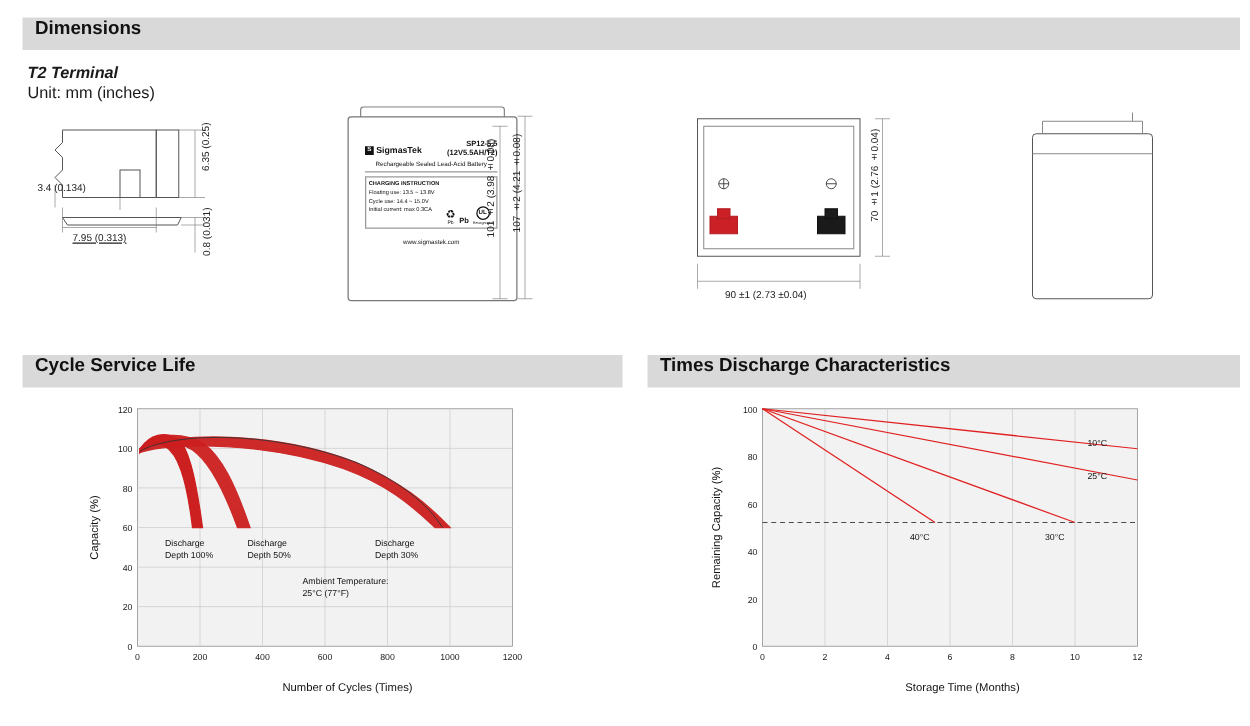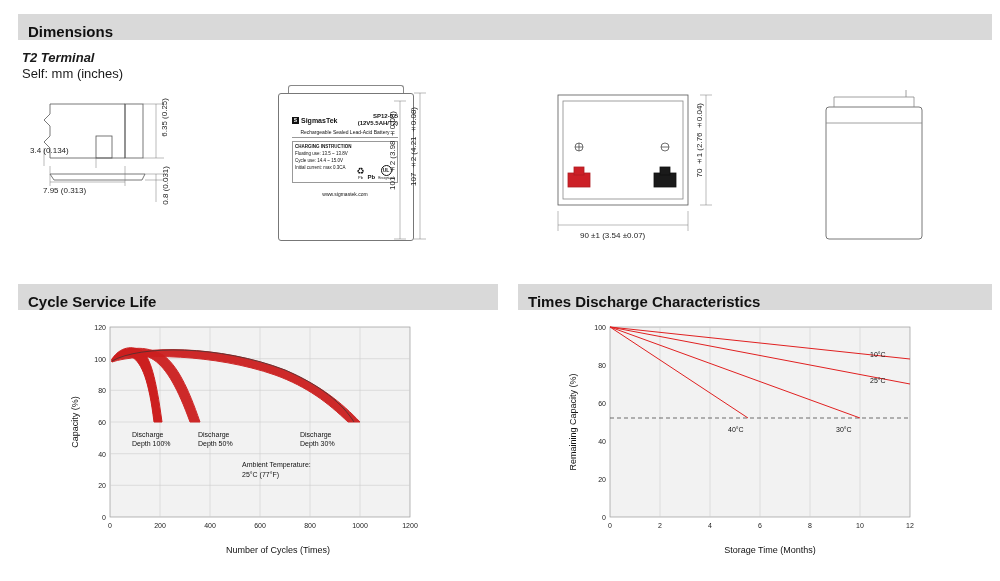--- a/index.html
+++ b/index.html
@@ -2,21 +2,21 @@
 <html><head>
 <meta charset="utf-8">
 <style>
   html,body{margin:0;padding:0;}
   body{
     width:1000px;height:581px;background:#ffffff;
     font-family:"Liberation Sans", sans-serif;color:#1a1a1a;
     position:relative;overflow:hidden;
   }
   .section-header{
-    background:#d9d9d9;height:26px;display:flex;align-items:flex-end;
+    background:#d9d9d9;height:26px;display:flex;align-items:flex-start;
     padding-left:10px;font-weight:bold;font-size:15px;color:#111;
   }
   #dimensions-header{position:absolute;left:18px;top:14px;width:964px;}
   #cycle-header{position:absolute;left:18px;top:284px;width:470px;}
   #self-header{position:absolute;left:518px;top:284px;width:464px;}
 
   #t2-title{position:absolute;left:22px;top:50px;font-weight:bold;font-size:13px;font-style:italic;}
   #unit-label{position:absolute;left:22px;top:66px;font-size:13px;}
 
   .figure{position:absolute;}
@@ -80,21 +80,21 @@
   <span>Dimensions</span>
 </div>
 <div class="section-header" id="cycle-header">
   <span>Cycle Service Life</span>
 </div>
 <div class="section-header" id="self-header">
   <span>Times Discharge Characteristics</span>
 </div>
 
 <div id="t2-title">T2 Terminal</div>
-<div id="unit-label">Self: mm (inches)</div>
+<div id="unit-label">Unit: mm (inches)</div>
 
 <div class="figure" id="terminal-view">
   <svg width="200" height="160" viewBox="0 0 200 160">
     <g stroke="#555" fill="none" stroke-width="0.8">
       <path d="M20 14 L95 14 L95 68 L20 68 L20 58 L14 52 L20 46 L20 36 L14 30 L20 24 Z"></path>
       <rect x="95" y="14" width="18" height="54"></rect>
       <rect x="66" y="46" width="16" height="22"></rect>
       <path d="M20 84 L115 84 L112 90 L24 90 Z"></path>
       <line x1="126" y1="14" x2="126" y2="68" stroke="#777" stroke-width="0.5"></line>
       <line x1="113" y1="14" x2="134" y2="14" stroke="#777" stroke-width="0.5"></line>
@@ -104,21 +104,21 @@
       <line x1="20" y1="92" x2="95" y2="92" stroke="#777" stroke-width="0.5"></line>
       <line x1="14" y1="58" x2="14" y2="76" stroke="#777" stroke-width="0.5"></line>
       <line x1="66" y1="68" x2="66" y2="78" stroke="#777" stroke-width="0.5"></line>
       <line x1="126" y1="84" x2="126" y2="112" stroke="#777" stroke-width="0.5"></line>
       <line x1="115" y1="84" x2="134" y2="84" stroke="#777" stroke-width="0.5"></line>
       <line x1="115" y1="90" x2="134" y2="90" stroke="#777" stroke-width="0.5"></line>
     </g>
   </svg>
   <div class="dimtext vlabel" style="position:absolute;left:130px;top:8px;">6.35 (0.25)</div>
   <div class="dimtext" style="position:absolute;left:0px;top:56px;">3.4 (0.134)</div>
-  <div class="dimtext" style="position:absolute;left:13px;top:96px;">7.95 (0.313)</div>
+  <div class="dimtext" style="position:absolute;left:28px;top:96px;text-decoration:underline;">7.95 (0.313)</div>
   <div class="dimtext vlabel" style="position:absolute;left:131px;top:76px;">0.8 (0.031)</div>
 </div>
 
 <div class="figure" id="front-view">
   <div class="batt-top"></div>
   <div class="batt-body"></div>
 
   <div class="label-box">
     <div class="brand-row">
       <span class="brand">
@@ -184,21 +184,21 @@
     <g stroke="#777" stroke-width="0.5" fill="none">
       <line x1="158" y1="10" x2="158" y2="120"></line>
       <line x1="152" y1="10" x2="164" y2="10"></line>
       <line x1="152" y1="120" x2="164" y2="120"></line>
       <line x1="10" y1="126" x2="10" y2="146"></line>
       <line x1="140" y1="126" x2="140" y2="146"></line>
       <line x1="10" y1="140" x2="140" y2="140"></line>
     </g>
   </svg>
   <div class="dimtext vlabel" style="position:absolute;left:147px;top:18px;">70 ±1 (2.76 ±0.04)</div>
-  <div class="dimtext" style="position:absolute;left:32px;top:146px;">90 ±1 (3.54 ±0.07)</div>
+  <div class="dimtext" style="position:absolute;left:32px;top:146px;">90 ±1 (2.73 ±0.04)</div>
 </div>
 
 <div class="figure" id="side-view">
   <svg width="130" height="160" viewBox="0 0 130 160">
     <g stroke="#555" fill="none" stroke-width="0.8">
       <rect x="16" y="22" width="96" height="132" rx="3"></rect>
       <path d="M24 22 L24 12 L104 12 L104 22" stroke="#888"></path>
       <line x1="16" y1="38" x2="112" y2="38" stroke="#888"></line>
       <line x1="96" y1="5" x2="96" y2="12" stroke="#888"></line>
     </g>

